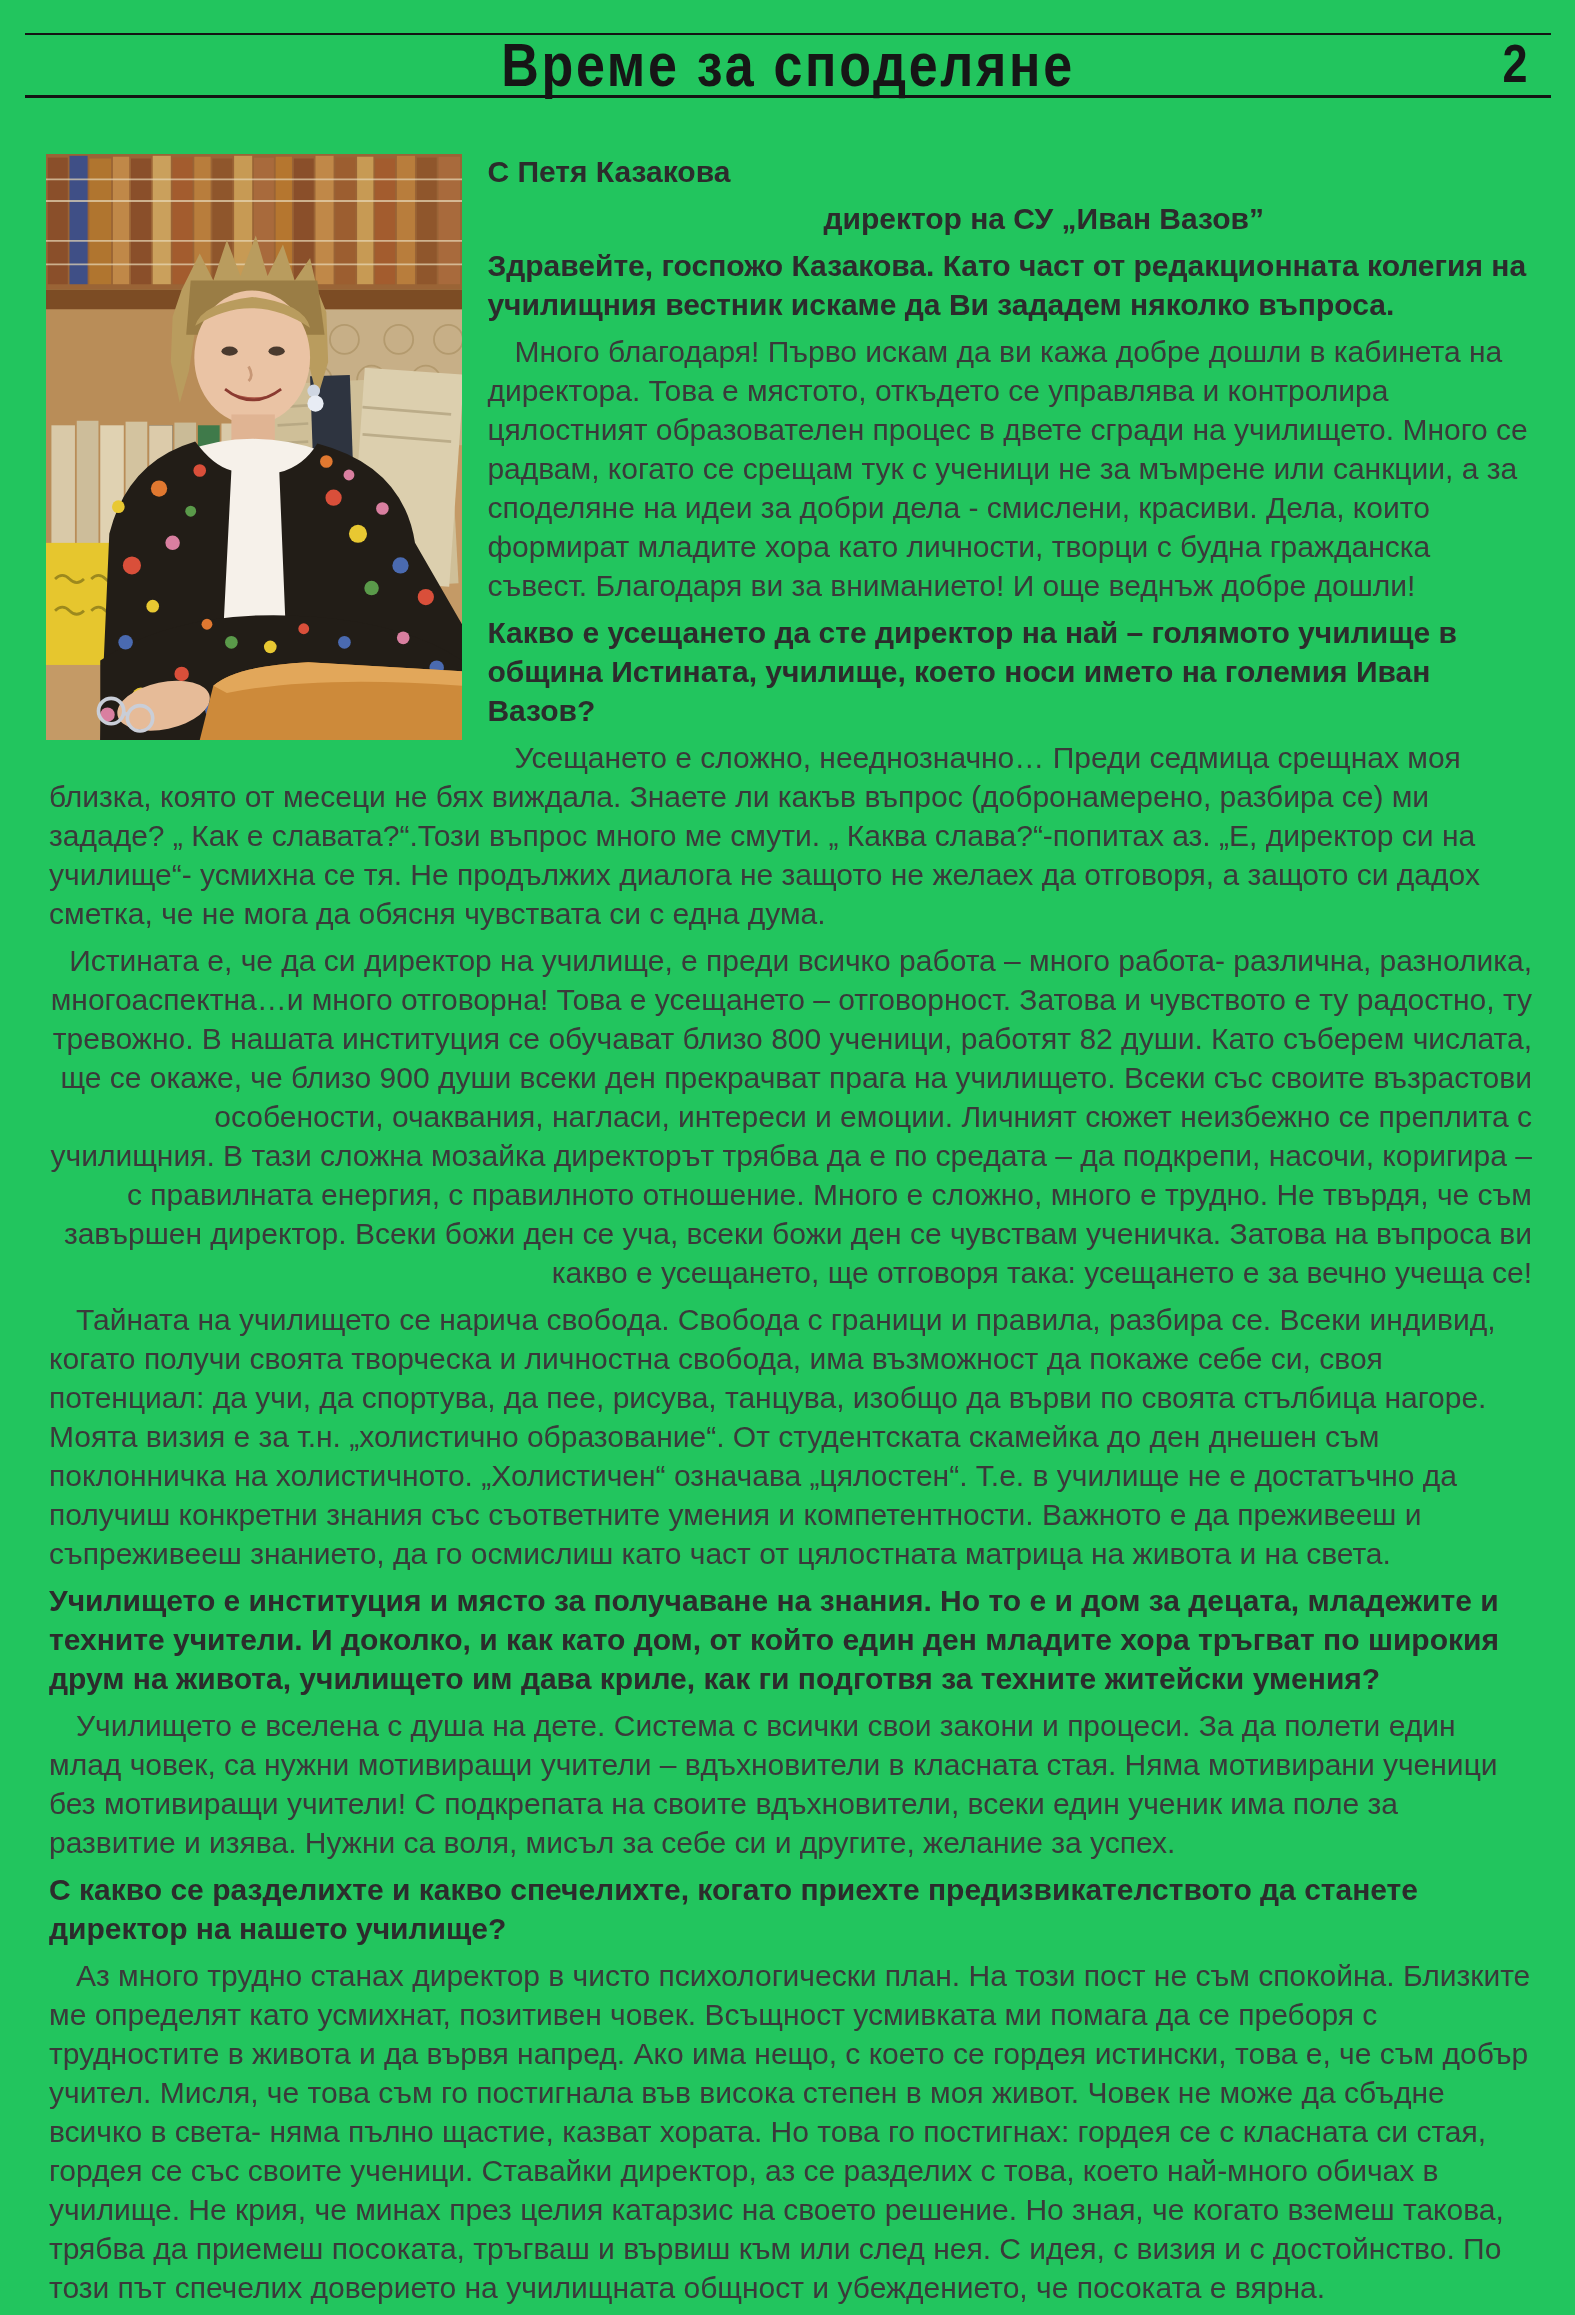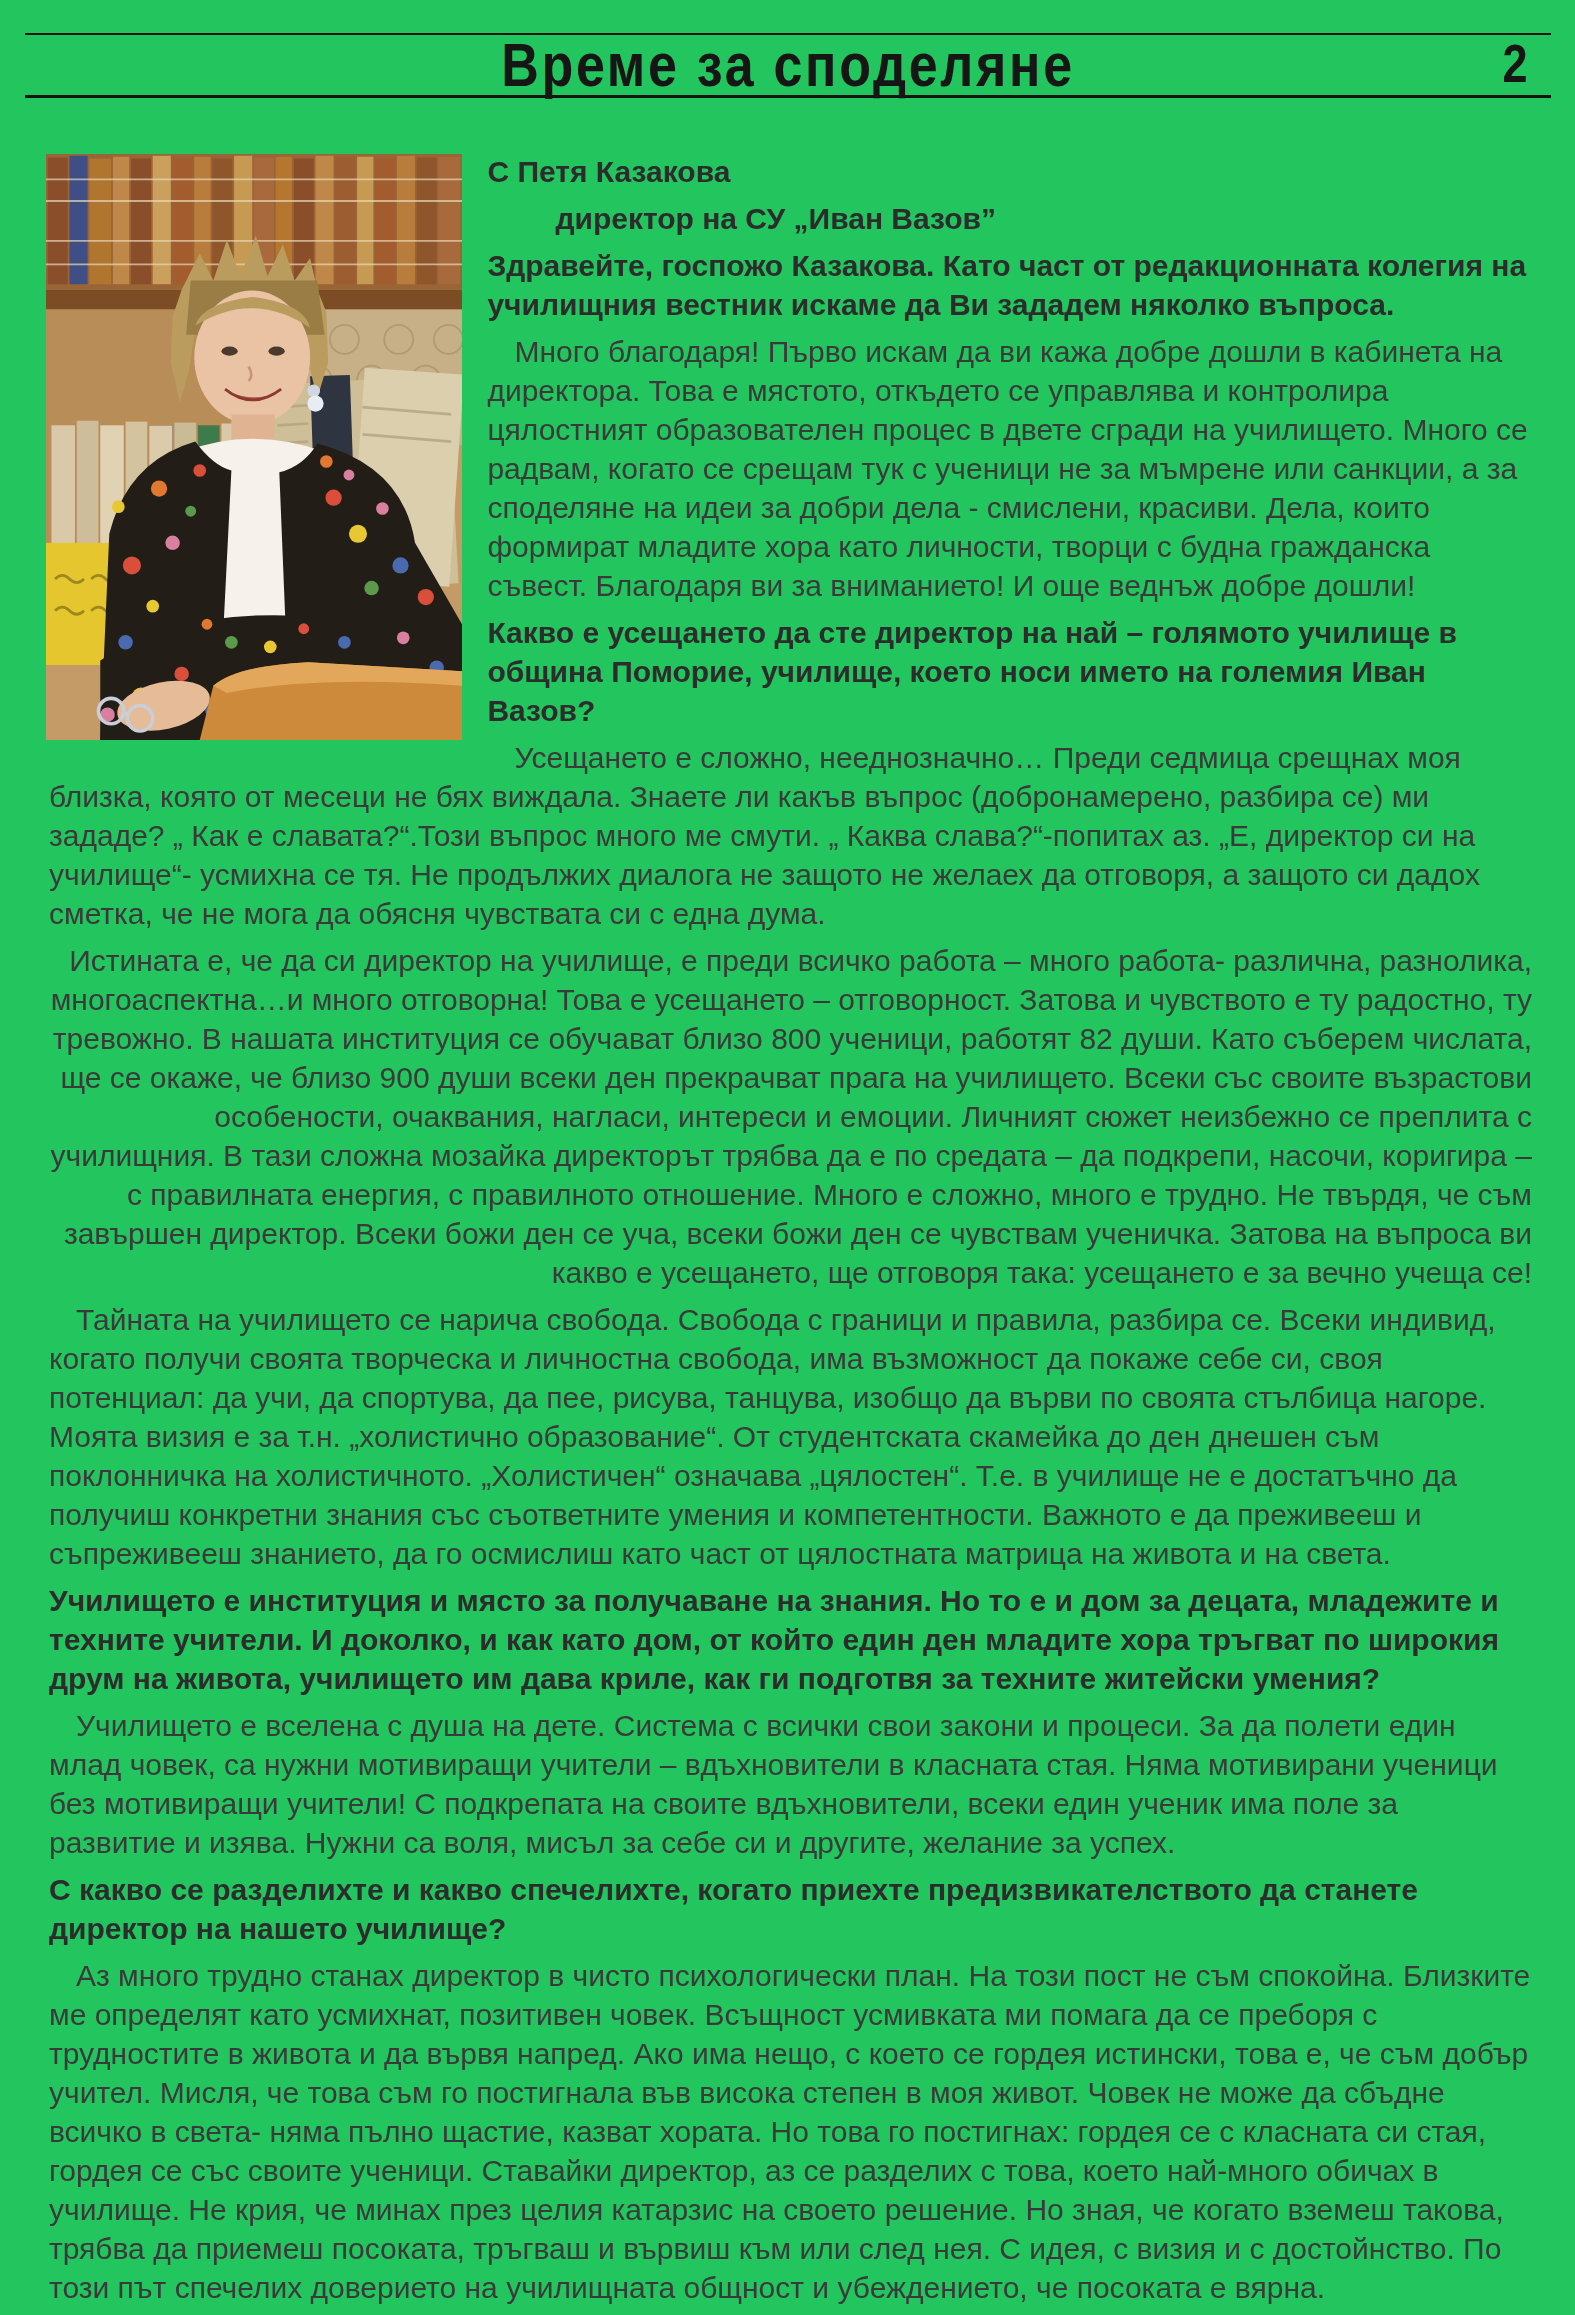--- a/index.html
+++ b/index.html
@@ -46,21 +46,21 @@
   .photo-wrap{
     float:left;
     width:416px;height:586px;
     margin:1.8px 25px 12.7px 5.4px;
     overflow:hidden;
     background:#c9a briefly;
   }
   .photo-wrap svg{display:block;width:100%;height:100%;}
   .para{margin:8px;}
   .name,.role,.question{font-weight:bold;color:#2c2c2c;}
-  .role{text-indent:68px;}
+  .role{text-indent:68px;text-align:center;}
   .answer{text-indent:27px;}
   .plain{text-indent:0;text-align:right;}
 </style>
 </head>
 <body>
 
 <div class="page">
 
   <div class="masthead">
     <div class="masthead-title">Време за споделяне</div>
@@ -225,21 +225,21 @@
             <circle cx="104" cy="624" r="14"></circle>
             <line x1="86" y1="618" x2="90" y2="620"></line>
           </g>
         </svg>
       </div>
 
     <p class="para name">С Петя Казакова</p>
         <p class="para role">директор на СУ „Иван Вазов”</p>
         <p class="para question">Здравейте, госпожо Казакова. Като част от редакционната колегия на училищния вестник искаме да Ви зададем няколко въпроса.</p>
         <p class="para answer">Много благодаря! Първо искам да ви кажа добре дошли в кабинета на директора. Това е мястото, откъдето се управлява и контролира цялостният образователен процес в двете сгради на училището. Много се радвам, когато се срещам тук с ученици не за мъмрене или санкции, а за споделяне на идеи за добри дела - смислени, красиви. Дела, които формират младите хора като личности, творци с будна гражданска съвест. Благодаря ви за вниманието! И още веднъж добре дошли!</p>
-        <p class="para question">Какво е усещането да сте директор на най – голямото училище в община Поморие, училище, което носи името на големия Иван Вазов?</p>
+        <p class="para question">Какво е усещането да сте директор на най – голямото училище в община Истината, училище, което носи името на големия Иван Вазов?</p>
         <p class="para answer">Усещането е сложно, нееднозначно… Преди седмица срещнах моя близка, която от месеци не бях виждала. Знаете ли какъв въпрос (добронамерено, разбира се) ми зададе? „ Как е славата?“.Този въпрос много ме смути. „ Каква слава?“-попитах аз. „Е, директор си на училище“- усмихна се тя. Не продължих диалога не защото не желаех да отговоря, а защото си дадох сметка, че не мога да обясня чувствата си с една дума.</p>
         <p class="para plain">Истината е, че да си директор на училище, е преди всичко работа – много работа- различна, разнолика, многоаспектна…и много отговорна! Това е усещането – отговорност. Затова и чувството е ту радостно, ту тревожно. В нашата институция се обучават близо 800 ученици, работят 82 души. Като съберем числата, ще се окаже, че близо 900 души всеки ден прекрачват прага на училището. Всеки със своите възрастови особености, очаквания, нагласи, интереси и емоции. Личният сюжет неизбежно се преплита с училищния. В тази сложна мозайка директорът трябва да е по средата – да подкрепи, насочи, коригира – с правилната енергия, с правилното отношение. Много е сложно, много е трудно. Не твърдя, че съм завършен директор. Всеки божи ден се уча, всеки божи ден се чувствам ученичка. Затова на въпроса ви какво е усещането, ще отговоря така: усещането е за вечно учеща се!</p>
         <p class="para answer">Тайната на училището се нарича свобода. Свобода с граници и правила, разбира се. Всеки индивид, когато получи своята творческа и личностна свобода, има възможност да покаже себе си, своя потенциал: да учи, да спортува, да пее, рисува, танцува, изобщо да върви по своята стълбица нагоре. Моята визия е за т.н. „холистично образование“. От студентската скамейка до ден днешен съм поклонничка на холистичното. „Холистичен“ означава „цялостен“. Т.е. в училище не е достатъчно да получиш конкретни знания със съответните умения и компетентности. Важното е да преживееш и съпреживееш знанието, да го осмислиш като част от цялостната матрица на живота и на света.</p>
         <p class="para question">Училището е институция и място за получаване на знания. Но то е и дом за децата, младежите и техните учители. И доколко, и как като дом, от който един ден младите хора тръгват по широкия друм на живота, училището им дава криле, как ги подготвя за техните житейски умения?</p>
         <p class="para answer">Училището е вселена с душа на дете. Система с всички свои закони и процеси. За да полети един млад човек, са нужни мотивиращи учители – вдъхновители в класната стая. Няма мотивирани ученици без мотивиращи учители! С подкрепата на своите вдъхновители, всеки един ученик има поле за развитие и изява. Нужни са воля, мисъл за себе си и другите, желание за успех.</p>
         <p class="para question">С какво се разделихте и какво спечелихте, когато приехте предизвикателството да станете директор на нашето училище?</p>
         <p class="para answer">Аз много трудно станах директор в чисто психологически план. На този пост не съм спокойна. Близките ме определят като усмихнат, позитивен човек. Всъщност усмивката ми помага да се преборя с трудностите в живота и да вървя напред. Ако има нещо, с което се гордея истински, това е, че съм добър учител. Мисля, че това съм го постигнала във висока степен в моя живот. Човек не може да сбъдне всичко в света- няма пълно щастие, казват хората. Но това го постигнах: гордея се с класната си стая, гордея се със своите ученици. Ставайки директор, аз се разделих с това, което най-много обичах в училище. Не крия, че минах през целия катарзис на своето решение. Но зная, че когато вземеш такова, трябва да приемеш посоката, тръгваш и вървиш към или след нея. С идея, с визия и с достойнство. По този път спечелих доверието на училищната общност и убеждението, че посоката е вярна.</p>
         <p class="para question">Как се носи отговорността на толкова много ангажименти и на отговорността към младостта на града ни и на родината?</p>
       </div>
 

